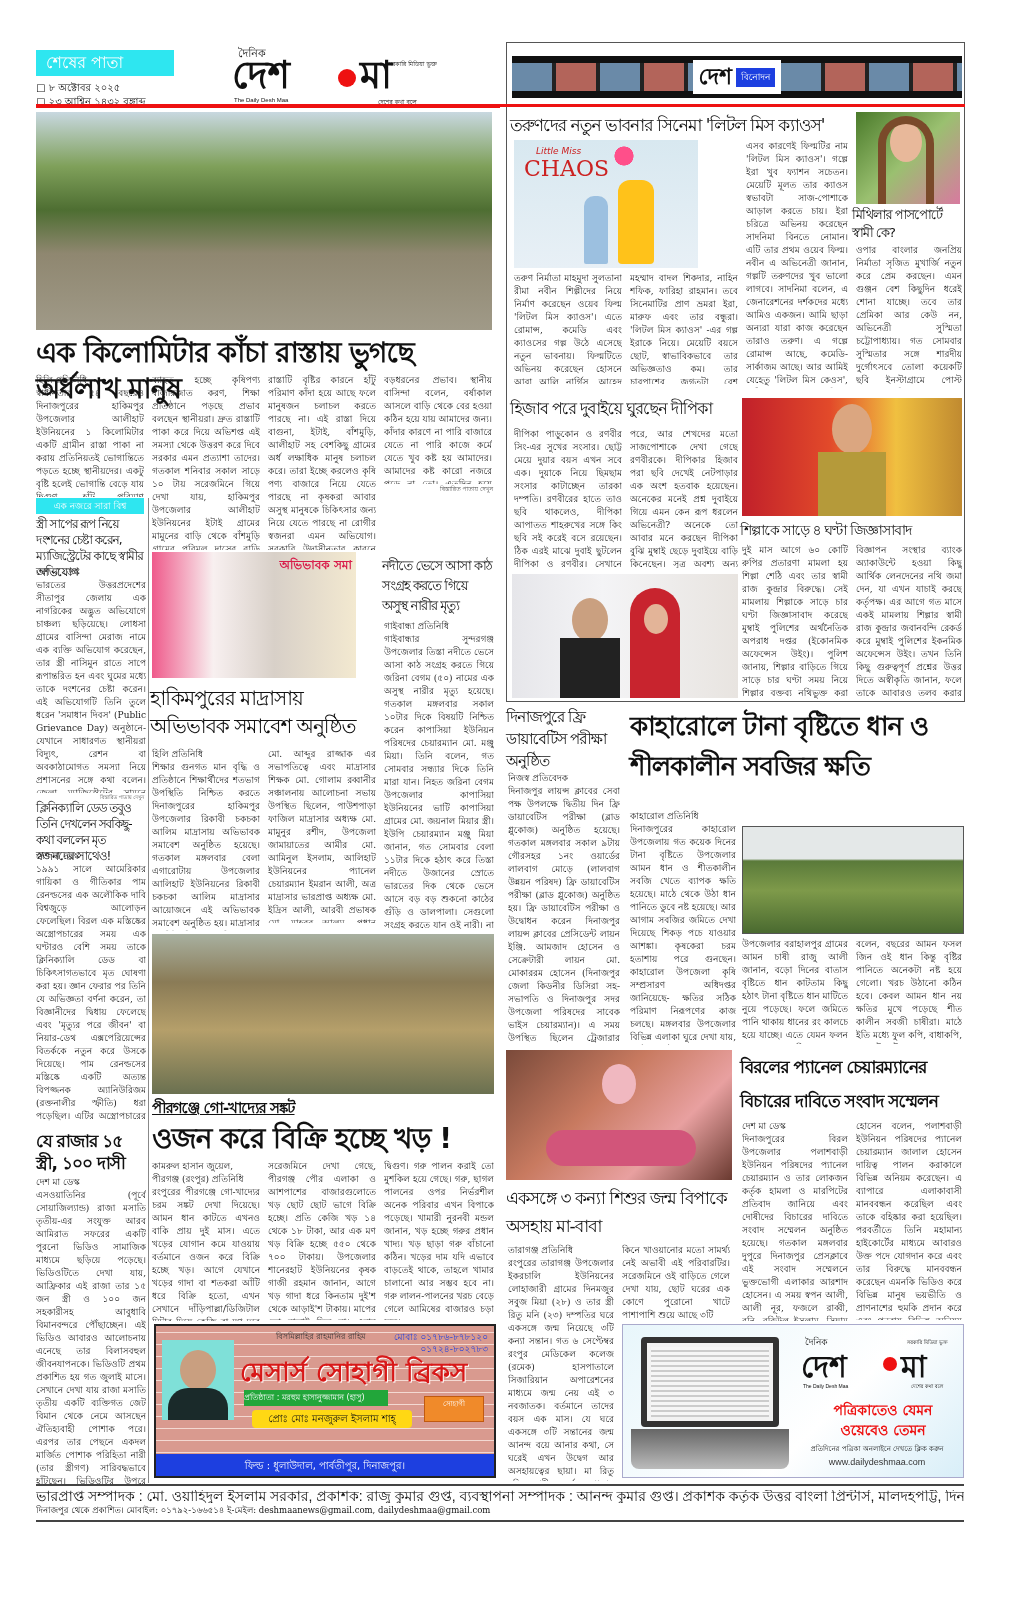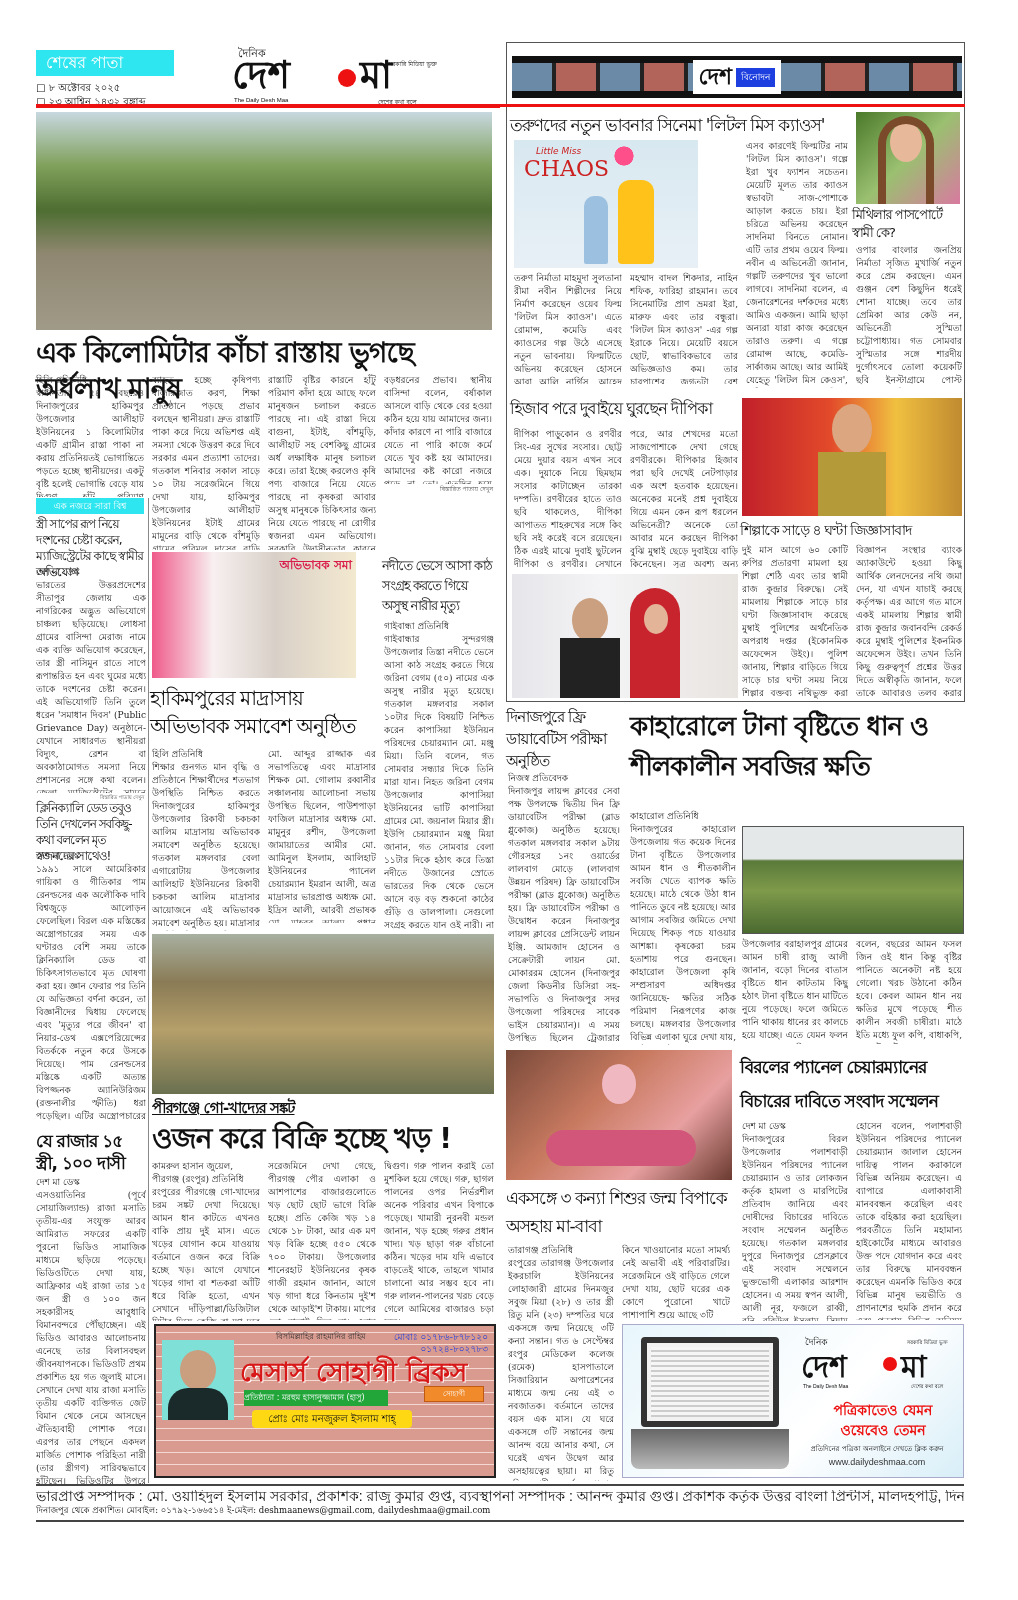--- a/index.html
+++ b/index.html
@@ -91,23 +91,24 @@
   <div class="abs" style="left:120px;top:4px;font-size:8px;color:#333">বিসমিল্লাহির রাহমানির রাহিম</div>
   <div class="abs" style="right:6px;top:4px;font-size:9px;color:#1d3fe0">মোবাঃ ০১৭৮৬-৮৭৮১২০</div>
   <div class="abs" style="right:6px;top:16px;font-size:9px;color:#1d3fe0">০১৭২৪-৮০২৭৮৩</div>
   <div class="abs" style="left:6px;top:14px;width:72px;height:80px;background:#7fe0d8">
     <div style="position:absolute;left:18px;top:10px;width:36px;height:40px;border-radius:50%;background:#c99f80"></div>
     <div style="position:absolute;left:6px;top:48px;width:60px;height:32px;background:#1a2a2a;border-radius:20px 20px 0 0"></div>
   </div>
   <div class="abs" style="left:84px;top:26px;font-size:26px;color:#d81818;font-weight:bold;text-shadow:1px 1px 0 #fff">মেসার্স সোহাগী ব্রিকস</div>
   <div class="abs" style="left:88px;top:64px;width:144px;height:16px;background:#22a63a;color:#fff;font-size:8px;line-height:16px;">প্রতিষ্ঠাতা : মরহুম হাসানুজ্জামান (হাসু)</div>
   <div class="abs" style="left:96px;top:84px;width:160px;height:18px;background:#ffd814;color:#111;font-size:10px;line-height:18px;text-align:center;border-radius:4px">প্রোঃ মোঃ মনজুরুল ইসলাম শাহ্</div>
-  <div class="abs" style="left:268px;top:60px;width:60px;height:16px;background:#f08a2a;border:1px solid #c05a10">
+  <div class="abs" style="left:268px;top:70px;width:60px;height:26px;background:#f08a2a;border:1px solid #c05a10">
     <span style="display:block;font-size:7px;color:#fff;text-align:center;line-height:14px">সোহাগী</span>
   </div>
+  <div class="abs" style="left:0;top:128px;width:100%;height:24px;background:#1d3fe0;color:#fff;font-size:10px;line-height:24px;text-align:center">ফিল্ড : ধুলাউদাল, পার্বতীপুর, দিনাজপুর।</div>
 </div>
 
 <div class="abs hl" style="left:510px;top:110px;width:340px;font-size:17px;line-height:30px;font-weight:normal">তরুণদের নতুন ভাবনার সিনেমা 'লিটল মিস ক্যাওস'</div>
 <div class="abs" style="left:514px;top:140px;width:184px;height:128px;background:linear-gradient(180deg,#d8e8f0,#e8f0f6);overflow:hidden">
   <div style="position:absolute;left:22px;top:6px;font-size:9px;color:#c22;font-style:italic">Little Miss</div>
   <div style="position:absolute;left:10px;top:16px;font-size:22px;color:#c22;font-family:'DejaVu Serif',serif">CHAOS</div>
   <div style="position:absolute;left:90px;top:4px;width:40px;height:24px;background:radial-gradient(circle,#ff4f8a 40%,transparent 42%);"></div>
   <div style="position:absolute;left:104px;top:40px;width:36px;height:84px;background:#ffc21a;border-radius:12px 12px 4px 4px"></div>
   <div style="position:absolute;left:70px;top:56px;width:24px;height:68px;background:#9cc0e0;border-radius:10px 10px 2px 2px"></div>
 </div>

